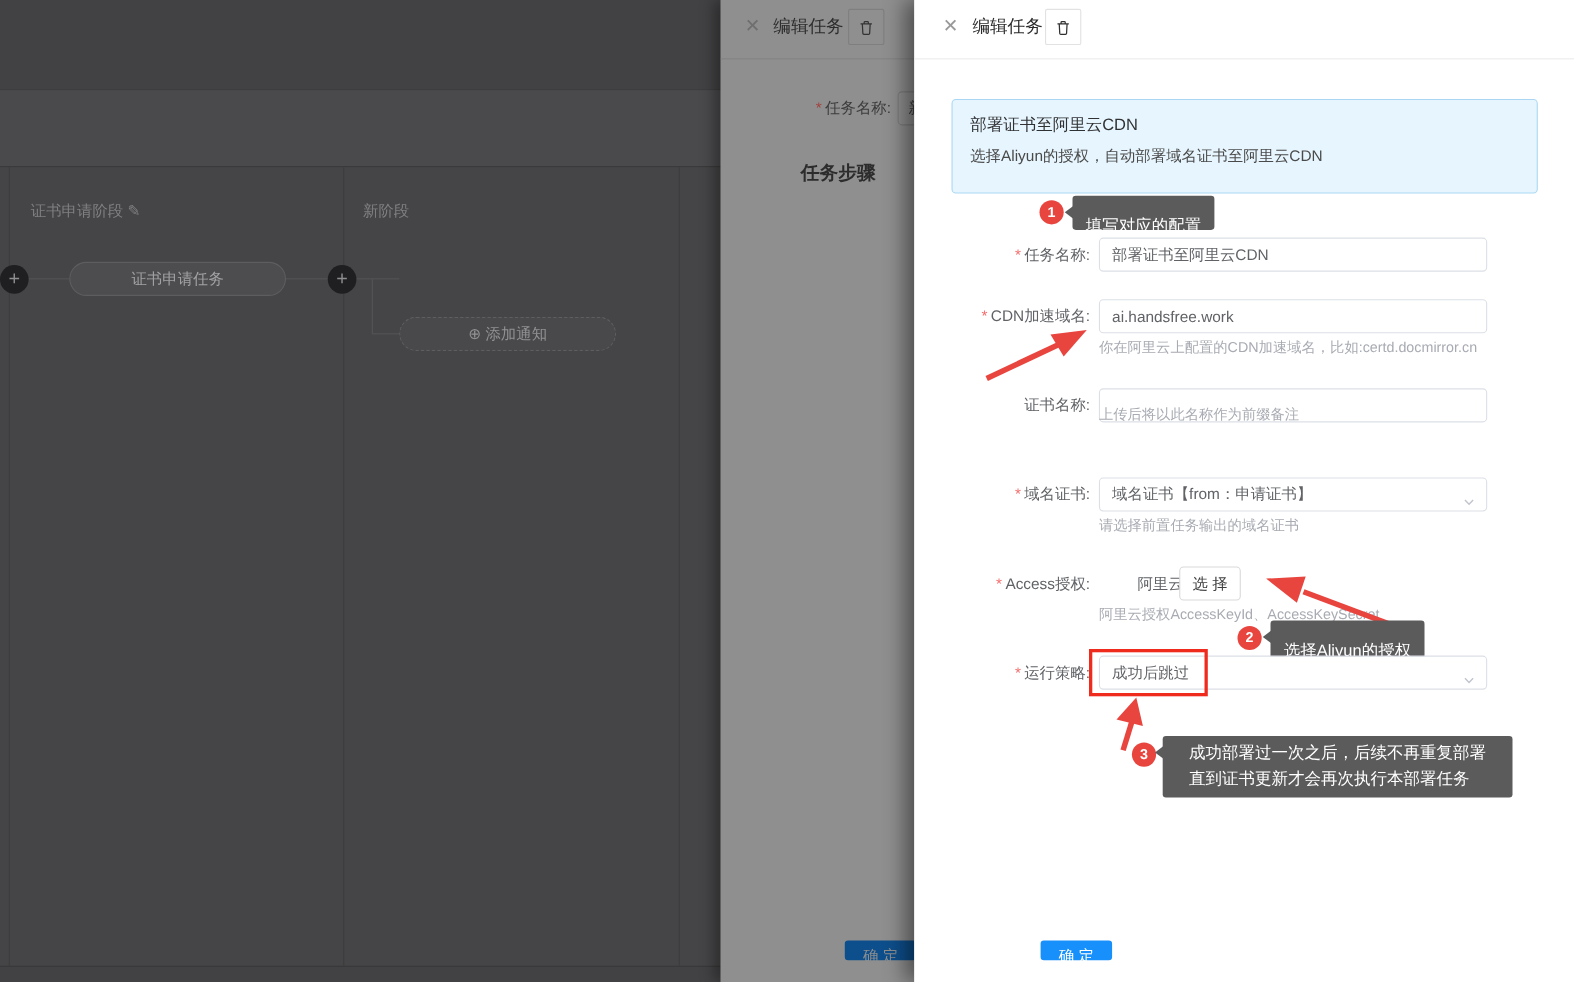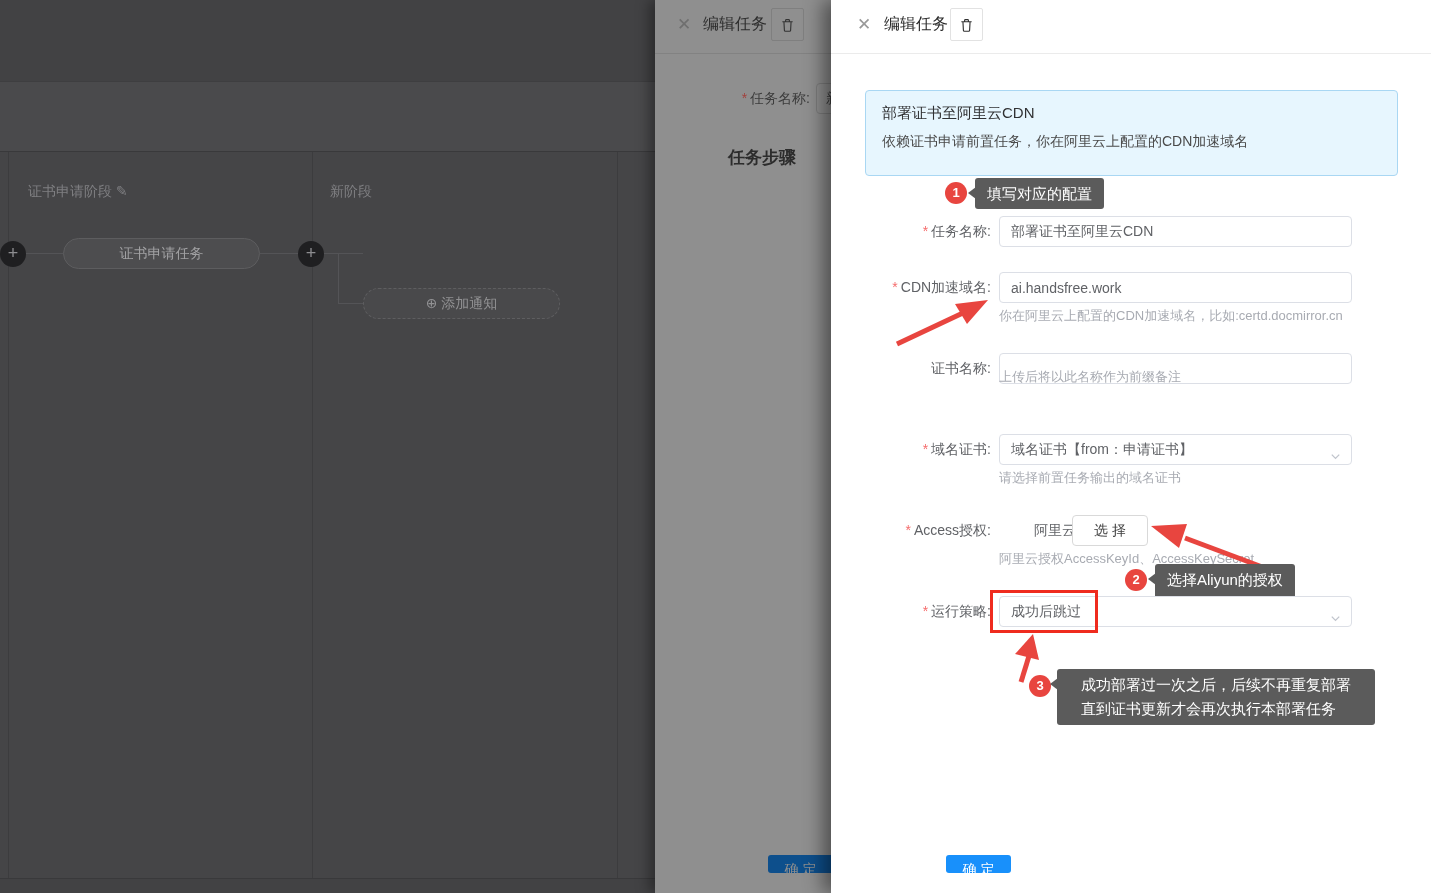--- a/index.html
+++ b/index.html
@@ -46,30 +46,30 @@
 
   
   .f-label { position:absolute; left:0; width:160px; text-align:right; font-size:14px; color:#606266; line-height:31px; }
   .f-label .req { color:#f56c6c; margin-right:3px; }
   .ipt, .sel { position:absolute; left:168px; width:353px; height:31px; border:1px solid #dcdfe6; border-radius:4px;
     background:#fff; font-size:14px; color:#606266; padding:0 11px; font-family:inherit; }
   .sel { line-height:29px; }
   .sel .chev { position:absolute; right:9px; top:9px; }
   .hint { position:absolute; left:168px; font-size:13px; color:#a8abb2; }
 
-  .choose-btn { position:absolute; left:241px; width:76px; height:31px; background:#fff; border:1px solid #d9d9d9;
+  .choose-btn { position:absolute; left:241px; width:56px; height:31px; background:#fff; border:1px solid #d9d9d9;
     border-radius:4px; font-size:14px; color:#404040; line-height:29px; text-align:center; }
   .access-val { position:absolute; left:168px; font-size:14px; color:#606266; line-height:31px;margin-left:35px; }
 
   .red-frame { position:absolute; left:159px; top:590px; width:108px; height:43px; border:3px solid #ef2b1e; }
 
   
   .num-circle { position:absolute; width:22px; height:22px; border-radius:50%; background:#e8453f; color:#fff;
     font-size:13px; font-weight:bold; text-align:center; line-height:22px; }
-  .bubble { position:absolute; background:#5b5b5b; color:#fff; font-size:15px; border-radius:3px; padding:0 12px; }
+  .bubble { position:absolute; background:#5b5b5b; color:#fff; font-size:15px; border-radius:3px; padding:12px 12px; }
   .bubble::before { content:""; position:absolute; left:-7px; top:9px; border:6px solid transparent;
     border-left:none; border-right:8px solid #5b5b5b; }
 
   .confirm-btn { position:absolute; width:65px; height:18px; background:#1890fb; border-radius:3px; color:#fff;
     font-size:14px; text-align:center; line-height:29px; }
   .drawer-back .confirm-btn { background:#0d4f8c; color:#8e8e8e; left:113px; }
 
   
   .bk-label { position:absolute; left:0; top:83px; width:155px; text-align:right; font-size:14px; color:#3c3c3c; line-height:31px; }
   .bk-label .req { color:#a3413d; margin-right:3px; }
@@ -138,21 +138,21 @@
     <span class="hdr-title" style="left:53px">编辑任务</span>
     <span class="hdr-trash" style="left:119px">
       <svg width="15" height="16" viewBox="0 0 16 16">
           <path d="M2.5 4.5h11M6 4V3a.8.8 0 0 1 .8-.8h2.4A.8.8 0 0 1 10 3v1M4.2 4.5l.5 9.2a1 1 0 0 0 1 .9h4.6a1 1 0 0 0 1-.9l.5-9.2" fill="none" stroke="currentColor" stroke-width="1.2"></path>
         </svg>
     </span>
     <div class="hdr-line"></div>
 
     <div class="info-box">
       <div class="info-title">部署证书至阿里云CDN</div>
-      <div class="info-desc">依赖证书申请前置任务，你在阿里云上配置的CDN加速域名</div>
+      <div class="info-desc">选择Aliyun的授权，自动部署域名证书至阿里云CDN</div>
     </div>
 
     <div class="num-circle" style="left:114px;top:182px">1</div>
     <div class="bubble" style="left:144px;top:178px;line-height:31px;height:31px">填写对应的配置</div>
 
     <div class="f-label" style="top:216px">
       <span class="req">*</span><span>任务名称:</span>
     </div>
     <input class="ipt" style="top: 216px;" readonly="" value="部署证书至阿里云CDN">
 

